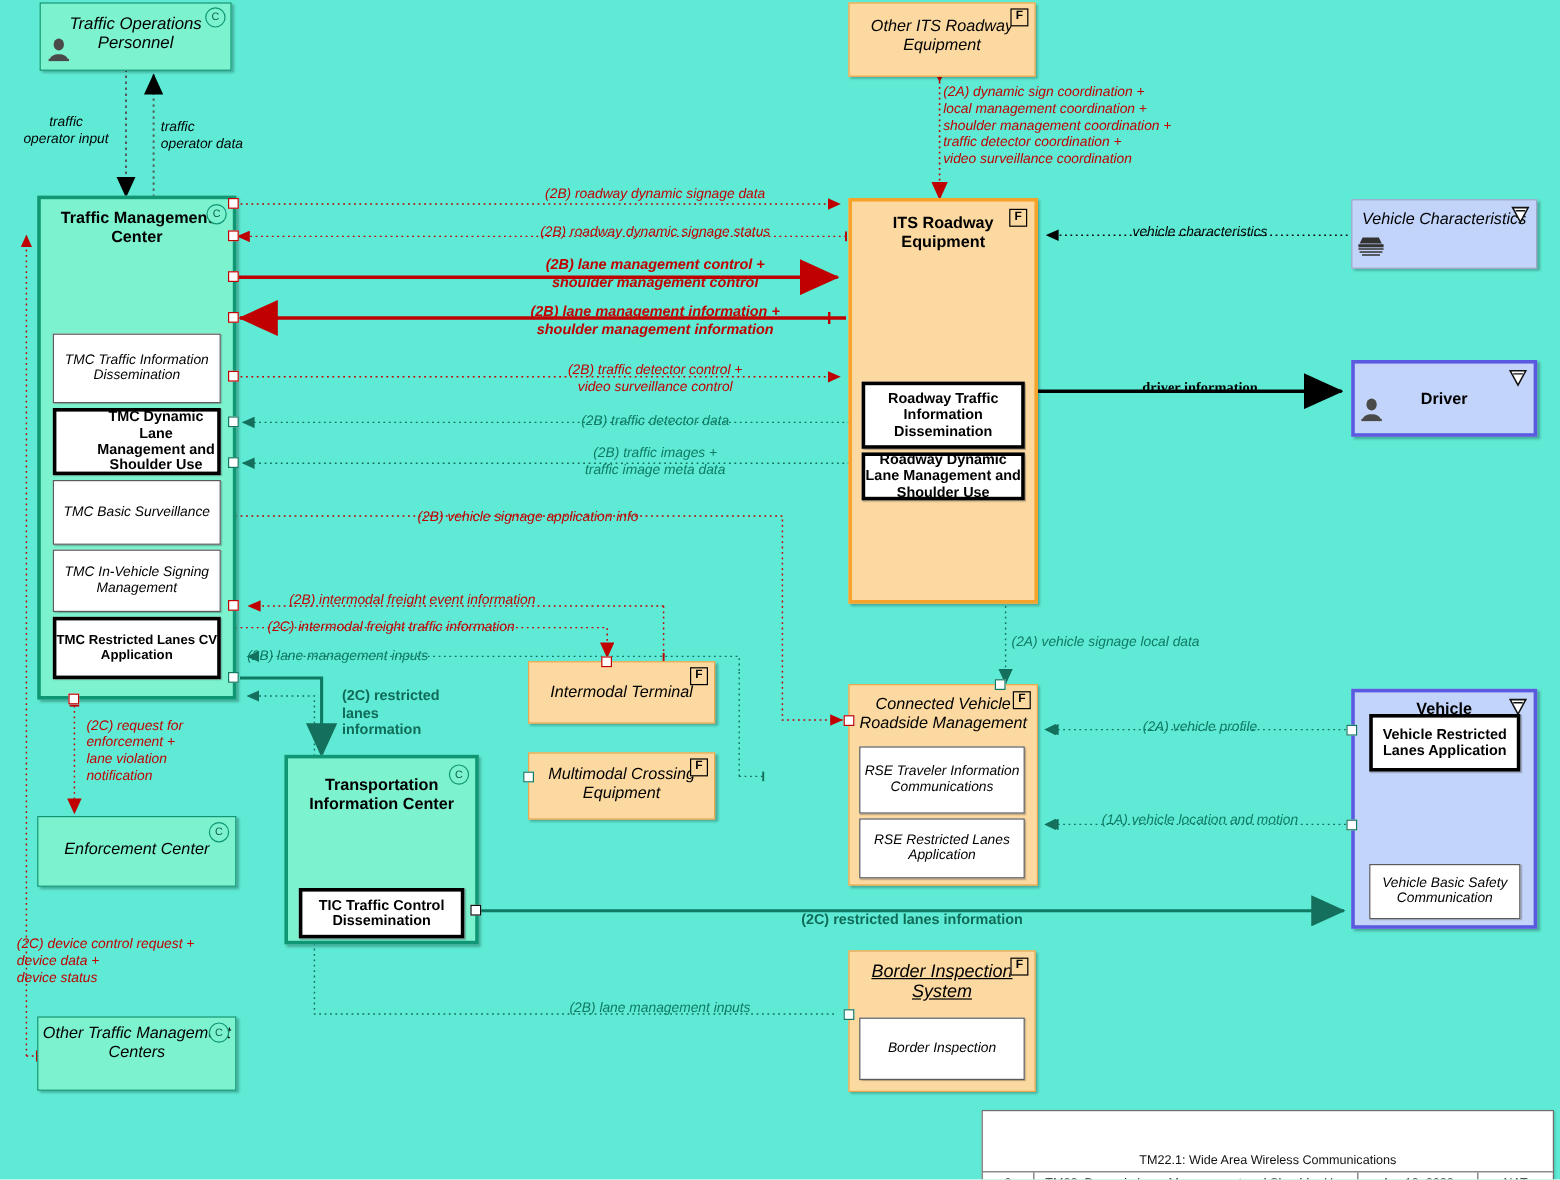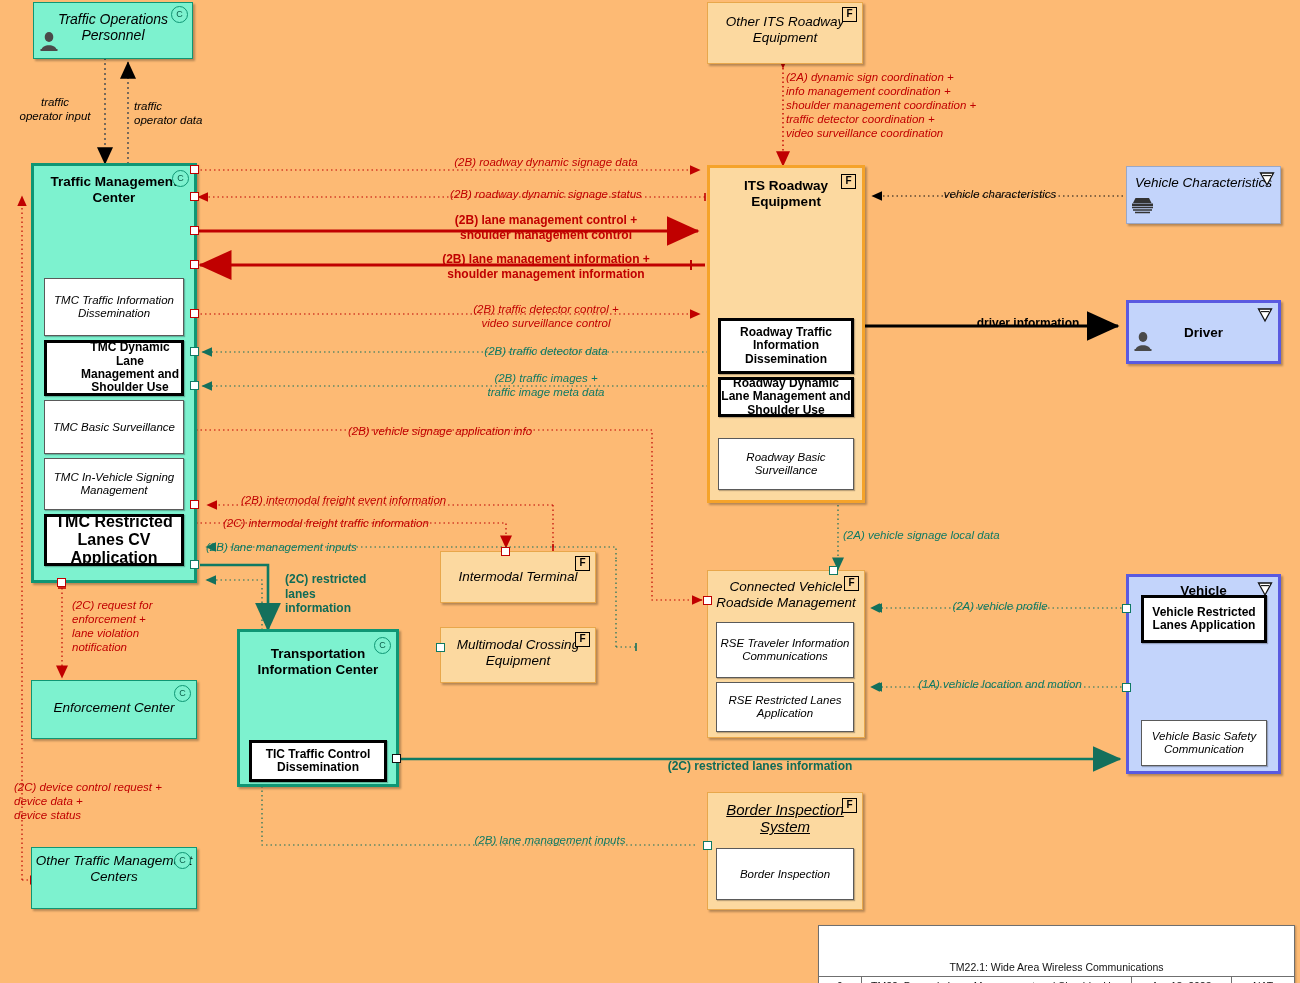--- a/index.html
+++ b/index.html
@@ -1,17 +1,17 @@
 <!DOCTYPE html>
 <html><head>
 <meta charset="utf-8">
 <style>
   html,body{margin:0;padding:0;background:#ffffff;}
   body{font-family:"Liberation Sans",sans-serif;}
-  #stage{position:relative;width:1300px;height:983px;overflow:hidden;background:#fdba74;}
+  #stage{position:relative;width:1300px;height:983px;overflow:hidden;background:#5eead4;}
   svg#wires{position:absolute;left:0;top:0;width:1300px;height:983px;pointer-events:none;}
 
   .box{position:absolute;box-sizing:border-box;box-shadow:2px 2px 2px rgba(0,0,0,0.28);}
   .box .title{position:absolute;left:0;right:0;text-align:center;line-height:1.15;}
 
   
   .teal{background:#7DF2CF;border:3px solid #0F9674;}
   .teal-plain{background:#7DF2CF;border:1px solid #0F9674;}
   .orange{background:#FCD9A0;border:3px solid #F5A32A;}
   .orange-plain{background:#FCD9A0;border:1px solid #E8A74B;}
@@ -30,21 +30,21 @@
   
   .badge-f{position:absolute;width:15px;height:15px;box-sizing:border-box;border:1.5px solid #000;
            background:#FCD9A0;font-size:10px;line-height:12px;text-align:center;font-weight:bold;color:#000;}
   .badge-c{position:absolute;width:17px;height:17px;box-sizing:border-box;border:1.5px solid #0F9674;
            border-radius:50%;background:#7DF2CF;font-size:9px;line-height:14px;text-align:center;color:#0b5f4b;}
   .badge-v{position:absolute;width:16px;height:16px;}
 
   
   .lbl{position:absolute;line-height:1.22;white-space:nowrap;}
   .lbl.red{color:#C00000;font-style:italic;font-size:11.5px;}
-  .lbl.redb{color:#C00000;font-weight:bold;font-size:12px;}
+  .lbl.redb{color:#C00000;font-weight:bold;font-size:12px;font-style:italic;}
   .lbl.grn{color:#0F7A63;font-style:italic;font-size:11.5px;}
   .lbl.grnb{color:#0F6B57;font-weight:bold;font-size:12px;}
   .lbl.blk{color:#000;font-style:italic;font-size:11.5px;}
   .lbl.blkb{color:#000;font-weight:bold;font-size:12px;}
   .lbl.ctr{text-align:center;}
 
   
   #titleblock{position:absolute;left:818px;top:925px;width:475px;border:1px solid #6f6f6f;
               background:#fff;font-size:10.5px;color:#111;box-shadow:1px 1px 2px rgba(0,0,0,.25);}
   #titleblock .r1{border-bottom:1px solid #6f6f6f;text-align:center;padding:3px 0;margin-top:32px;}
@@ -166,21 +166,21 @@
   </div>
 
   <div class="box teal" style="left:31px;top:163px;width:166px;height:420px;">
     <div class="title bld" style="top:8px;font-size:13.5px;">Traffic Management Center</div>
     <div class="badge-c" style="right:5px;top:4px;">C</div>
 
     <div class="sub ital" style="left:10px;top:112px;width:140px;height:58px;font-size:11.5px;">TMC Traffic Information Dissemination</div>
     <div class="sub bold" style="left:10px;top:174px;width:140px;height:56px;font-size:12px;padding-left:32px;">TMC Dynamic Lane Management and Shoulder Use</div>
     <div class="sub ital" style="left:10px;top:234px;width:140px;height:54px;font-size:11.5px;">TMC Basic Surveillance</div>
     <div class="sub ital" style="left:10px;top:292px;width:140px;height:52px;font-size:11.5px;">TMC In-Vehicle Signing Management</div>
-    <div class="sub bold" style="left:10px;top:348px;width:140px;height:52px;font-size:16px;">TMC Restricted Lanes CV Application</div>
+    <div class="sub bold" style="left:10px;top:348px;width:140px;height:52px;font-size:11px;">TMC Restricted Lanes CV Application</div>
   </div>
   <div class="port red" style="left:190px;top:165px;"></div>
   <div class="port red" style="left:190px;top:192px;"></div>
   <div class="port red" style="left:190px;top:226px;"></div>
   <div class="port red" style="left:190px;top:260px;"></div>
   <div class="port red" style="left:190px;top:309px;"></div>
   <div class="port grn" style="left:190px;top:347px;"></div>
   <div class="port grn" style="left:190px;top:381px;"></div>
   <div class="port red" style="left:190px;top:500px;"></div>
   <div class="port grn" style="left:190px;top:560px;"></div>
@@ -218,21 +218,20 @@
   <div class="box orange-plain" style="left:707px;top:2px;width:156px;height:62px;">
     <div class="title ital" style="top:11px;font-size:13.5px;">Other ITS Roadway Equipment</div>
     <div class="badge-f" style="right:5px;top:4px;">F</div>
   </div>
 
   <div class="box orange" style="left:707px;top:165px;width:158px;height:338px;">
     <div class="title bld" style="top:10px;font-size:13.5px;">ITS Roadway Equipment</div>
     <div class="badge-f" style="right:6px;top:6px;">F</div>
     <div class="sub bold" style="left:8px;top:150px;width:136px;height:56px;font-size:12px;">Roadway Traffic Information Dissemination</div>
     <div class="sub bold" style="left:8px;top:209px;width:136px;height:40px;font-size:12px;">Roadway Dynamic Lane Management and Shoulder Use</div>
-    <div class="sub ital" style="left:8px;top:270px;width:136px;height:52px;font-size:11.5px;">Roadway Basic Surveillance</div>
   </div>
 
   <div class="box orange-plain" style="left:707px;top:570px;width:158px;height:168px;">
     <div class="title ital" style="top:8px;font-size:13.5px;">Connected Vehicle Roadside Management</div>
     <div class="badge-f" style="right:5px;top:5px;">F</div>
     <div class="sub ital" style="left:8px;top:51px;width:138px;height:56px;font-size:11.5px;">RSE Traveler Information Communications</div>
     <div class="sub ital" style="left:8px;top:111px;width:138px;height:50px;font-size:11.5px;">RSE Restricted Lanes Application</div>
   </div>
   <div class="port grn" style="left:829px;top:566px;"></div>
   <div class="port red" style="left:703px;top:596px;"></div>
@@ -286,21 +285,21 @@
     <div>traffic</div>
     <div>operator input</div>
   </div>
   <div class="lbl blk" style="left:134px;top:99px;">
     <div>traffic</div>
     <div>operator data</div>
   </div>
 
   <div class="lbl red" style="left:786px;top:70px;">
     <div>(2A) dynamic sign coordination +</div>
-    <div>info management coordination +</div>
+    <div>local management coordination +</div>
     <div>shoulder management coordination +</div>
     <div>traffic detector coordination +</div>
     <div>video surveillance coordination</div>
   </div>
 
   <div class="lbl red ctr" style="left:246px;top:155px;width:600px;">(2B) roadway dynamic signage data</div>
   <div class="lbl red ctr" style="left:246px;top:187px;width:600px;">(2B) roadway dynamic signage status</div>
 
   <div class="lbl redb ctr" style="left:246px;top:213px;width:600px;">
     <div>(2B) lane management control +</div>
@@ -340,21 +339,21 @@
     <div>notification</div>
   </div>
 
   <div class="lbl red" style="left:14px;top:780px;">
     <div>(2C) device control request +</div>
     <div>device data +</div>
     <div>device status</div>
   </div>
 
   <div class="lbl blk ctr" style="left:880px;top:187px;width:240px;">vehicle characteristics</div>
-  <div class="lbl blkb ctr" style="left:908px;top:316px;width:240px;">driver information</div>
+  <div class="lbl blkb ctr" style="left:880px;top:316px;width:240px;font-family:Liberation Serif, serif;">driver information</div>
 
   <div class="lbl grn" style="left:843px;top:528px;">(2A) vehicle signage local data</div>
   <div class="lbl grn ctr" style="left:890px;top:599px;width:220px;">(2A) vehicle profile</div>
   <div class="lbl grn ctr" style="left:880px;top:677px;width:240px;">(1A) vehicle location and motion</div>
 
   <div class="lbl grnb ctr" style="left:520px;top:759px;width:480px;">(2C) restricted lanes information</div>
   <div class="lbl grn ctr" style="left:400px;top:833px;width:300px;">(2B) lane management inputs</div>
 
   <div id="titleblock">
     <div class="r1">TM22.1: Wide Area Wireless Communications</div>

